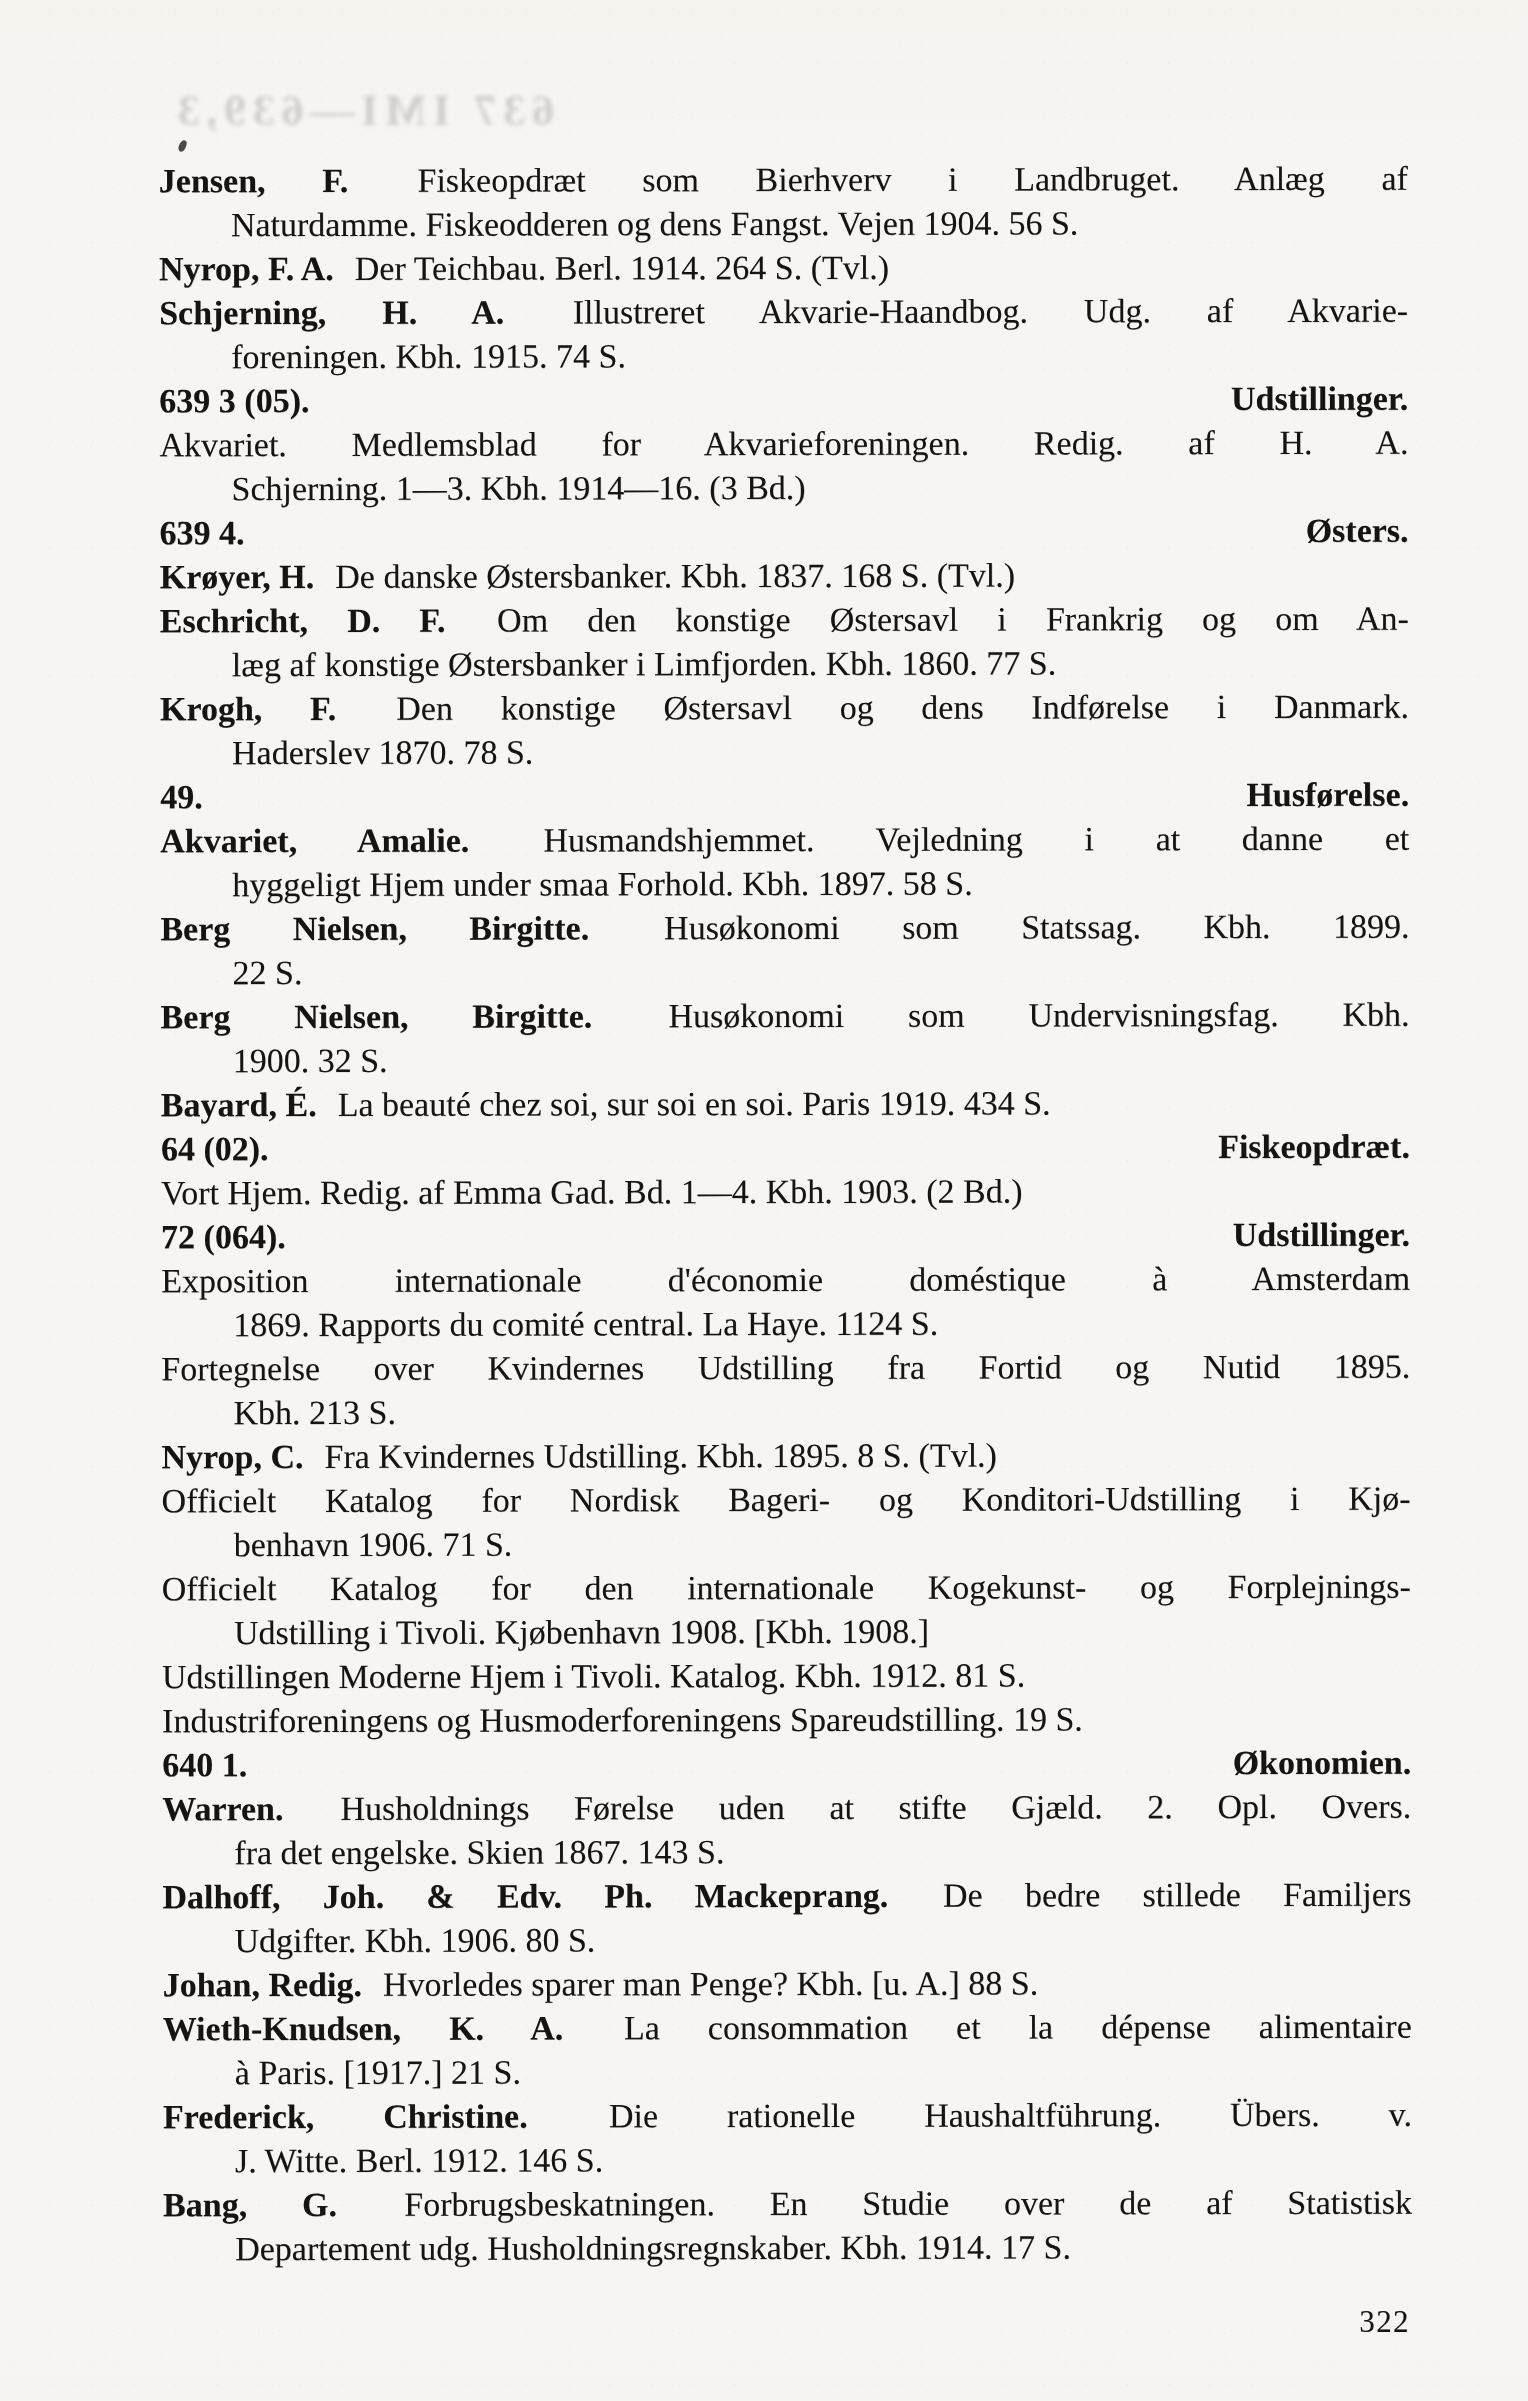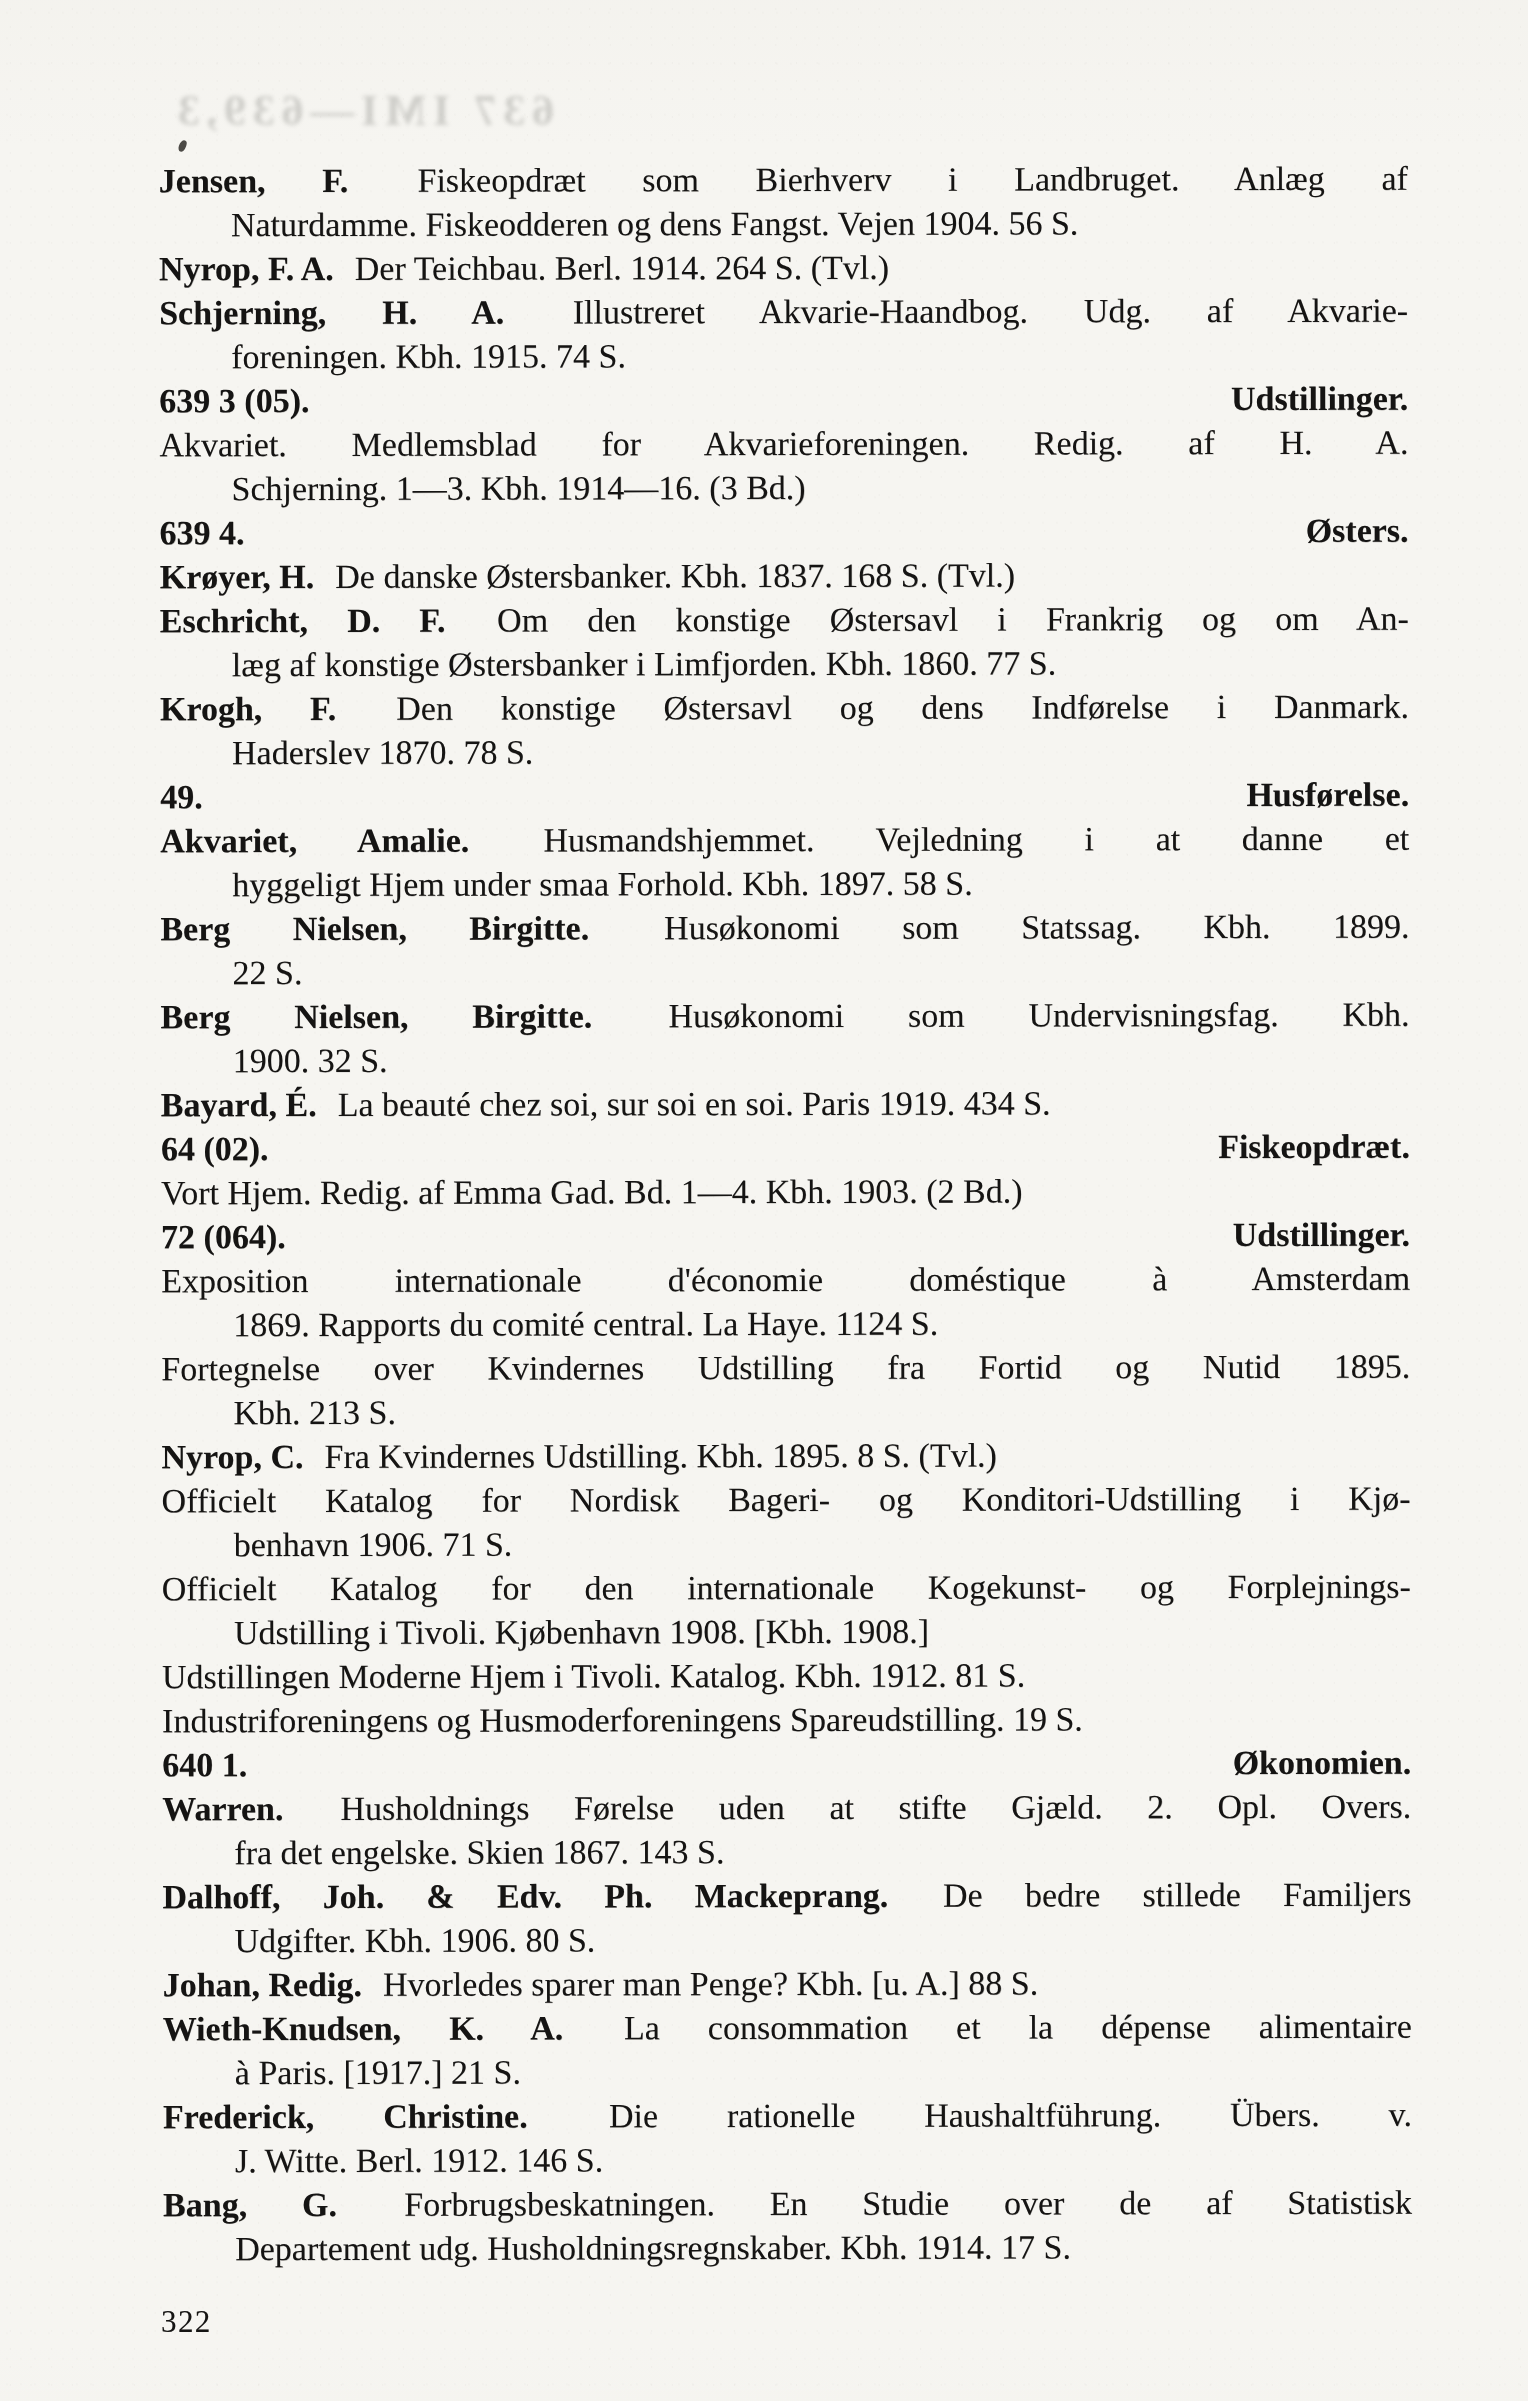--- a/index.html
+++ b/index.html
@@ -36,21 +36,21 @@
     justify-content: space-between;
     font-weight: 700;
     height: 44px;
     align-items: baseline;
   }
   .page-number {
     position: absolute;
     left: 161px;
     top: 2304px;
     width: 1249px;
-    text-align: left;
+    text-align: right;
     font-size: 31px;
     letter-spacing: 1.4px;
     text-shadow: 0.3px 0.4px 0.3px rgba(22, 19, 15, 0.30);
   }
   .ghost {
     position: absolute;
     left: 171px;
     top: 85px;
     font-size: 44px;
     font-weight: 700;

